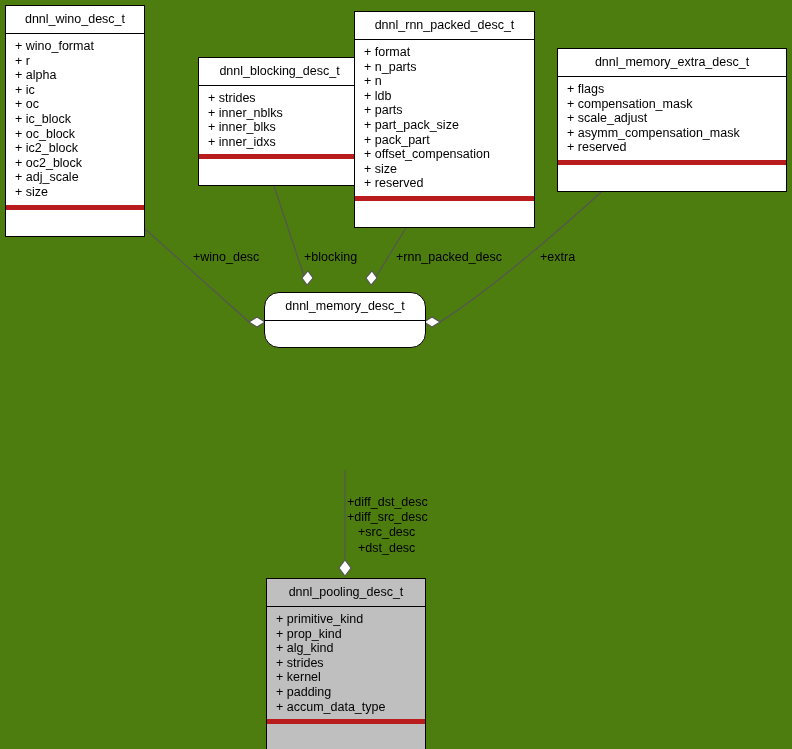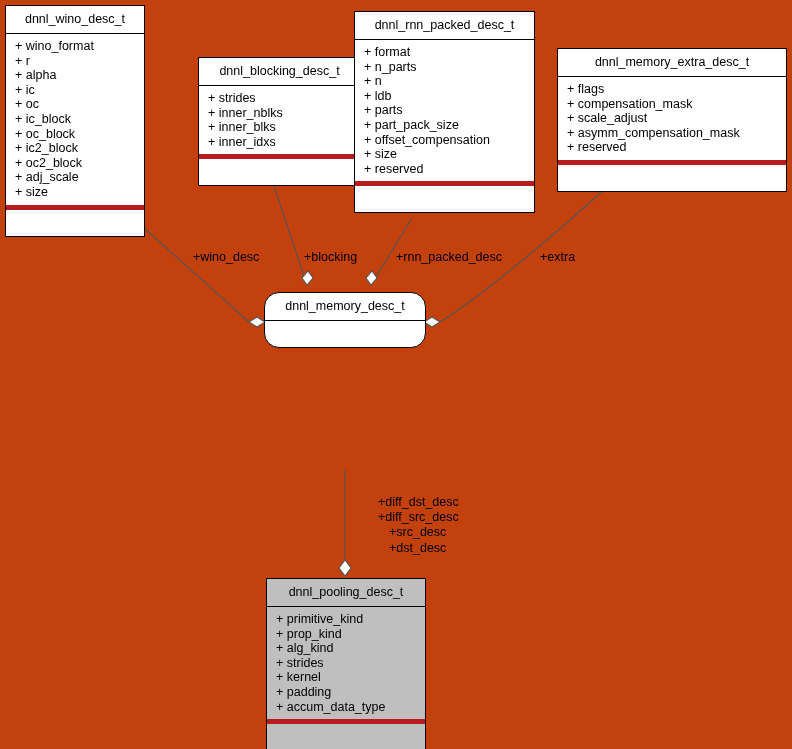--- a/index.html
+++ b/index.html
@@ -9,21 +9,21 @@
     background: #ffffff;
   }
   body {
     font-family: "Liberation Sans", sans-serif;
     -webkit-font-smoothing: antialiased;
   }
   #diagram {
     position: relative;
     width: 792px;
     height: 749px;
-    background: #c2410c;
+    background: #4d7c0f;
     overflow: hidden;
   }
   #edge-layer {
     position: absolute;
     left: 0;
     top: 0;
     width: 792px;
     height: 749px;
     pointer-events: none;
   }
@@ -66,21 +66,20 @@
     position: absolute;
     font-size: 12.5px;
     line-height: 15px;
     color: #000000;
     white-space: nowrap;
     z-index: 6;
     background: transparent;
   }
   .edge-label.stacked {
     line-height: 15.2px;
-    padding-left: 31px;
   }
   .edge-label .ln {
     display: block;
   }
   .edge-label .ln.ind {
     padding-left: 11px;
   }
 </style>
 </head>
 <body>
@@ -146,20 +145,21 @@
 
   <div class="uml-class" style="left:354px; top:11px; width:181px;">
     <div class="class-title">dnnl_rnn_packed_desc_t</div>
     <div class="class-attrs">
       <div class="attr">+ format</div>
       <div class="attr">+ n_parts</div>
       <div class="attr">+ n</div>
       <div class="attr">+ ldb</div>
       <div class="attr">+ parts</div>
       <div class="attr">+ part_pack_size</div>
+      <div class="attr">+ pack_part</div>
       <div class="attr">+ offset_compensation</div>
       <div class="attr">+ size</div>
       <div class="attr">+ reserved</div>
     </div>
     <div class="class-ops"></div>
   </div>
 
   <div class="uml-class" style="left:557px; top:48px; width:230px;">
     <div class="class-title">dnnl_memory_extra_desc_t</div>
     <div class="class-attrs">

